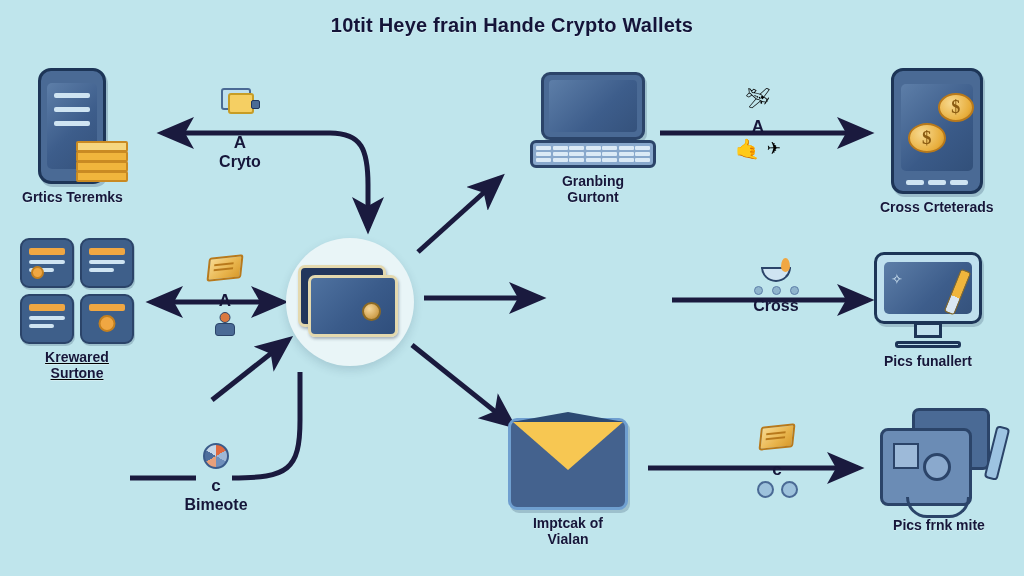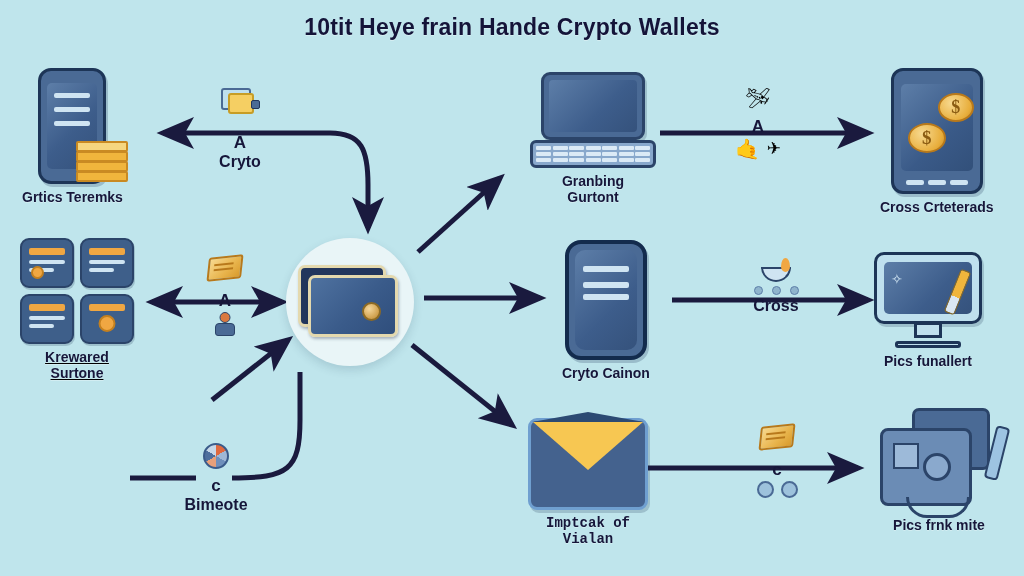--- a/index.html
+++ b/index.html
@@ -8,21 +8,21 @@
     background:#bfe5ec;
     font-family:"Liberation Sans", sans-serif;
     position:relative;
   }
   #stage{position:absolute;inset:0;}
 
   
   .title{
     position:absolute;left:0;top:14px;width:100%;
     text-align:center;
-    font-size:23px;font-weight:bold;letter-spacing:.2px;
+    font-size:20px;font-weight:bold;letter-spacing:.2px;
     color:#141439;
     text-shadow:0 1px 0 rgba(255,255,255,.35);
   }
 
   
   svg.arrows{position:absolute;left:0;top:0;width:1024px;height:576px;overflow:visible;}
 
   
   .node{position:absolute;display:flex;flex-direction:column;align-items:center;}
   .node .cap{
@@ -351,44 +351,35 @@
       <div class="coinbig" style="right:6px;top:22px;width:36px;height:29px;font-size:18px;">$</div>
       <div class="dots">
           <s></s>
           <s></s>
           <s></s>
         </div>
     </div>
     <div class="cap">Cross Crteterads</div>
   </div>
 
-  <div class="node" style="left:562px;top:240px;">
-    <div class="cryptocard">
-      <div class="in"></div>
-      <i class="ln" style="top:22px;"></i>
-      <i class="ln" style="top:38px;"></i>
-      <i class="ln" style="top:50px;"></i>
-    </div>
-    <div class="cap">Cryto Cainon</div>
-  </div>
 
   <div class="node" style="left:874px;top:252px;">
     <div class="monitor">
       <div class="sc">
         <i></i>
         <div class="pen"></div>
         <div class="sparkle">✧</div>
       </div>
       <div class="neck"></div>
       <div class="foot"></div>
     </div>
     <div class="cap">Pics funallert</div>
   </div>
 
-  <div class="node" style="left:528px;top:418px;font-family:Liberation Mono, monospace;">
+  <div class="node" style="left:508px;top:418px;">
     <div class="env">
       <div class="body"></div>
       <div class="flapTop"></div>
       <div class="flap"></div>
     </div>
     <div class="cap">Imptcak of
 Vialan</div>
   </div>
 
   <div class="node" style="left:880px;top:408px;">

